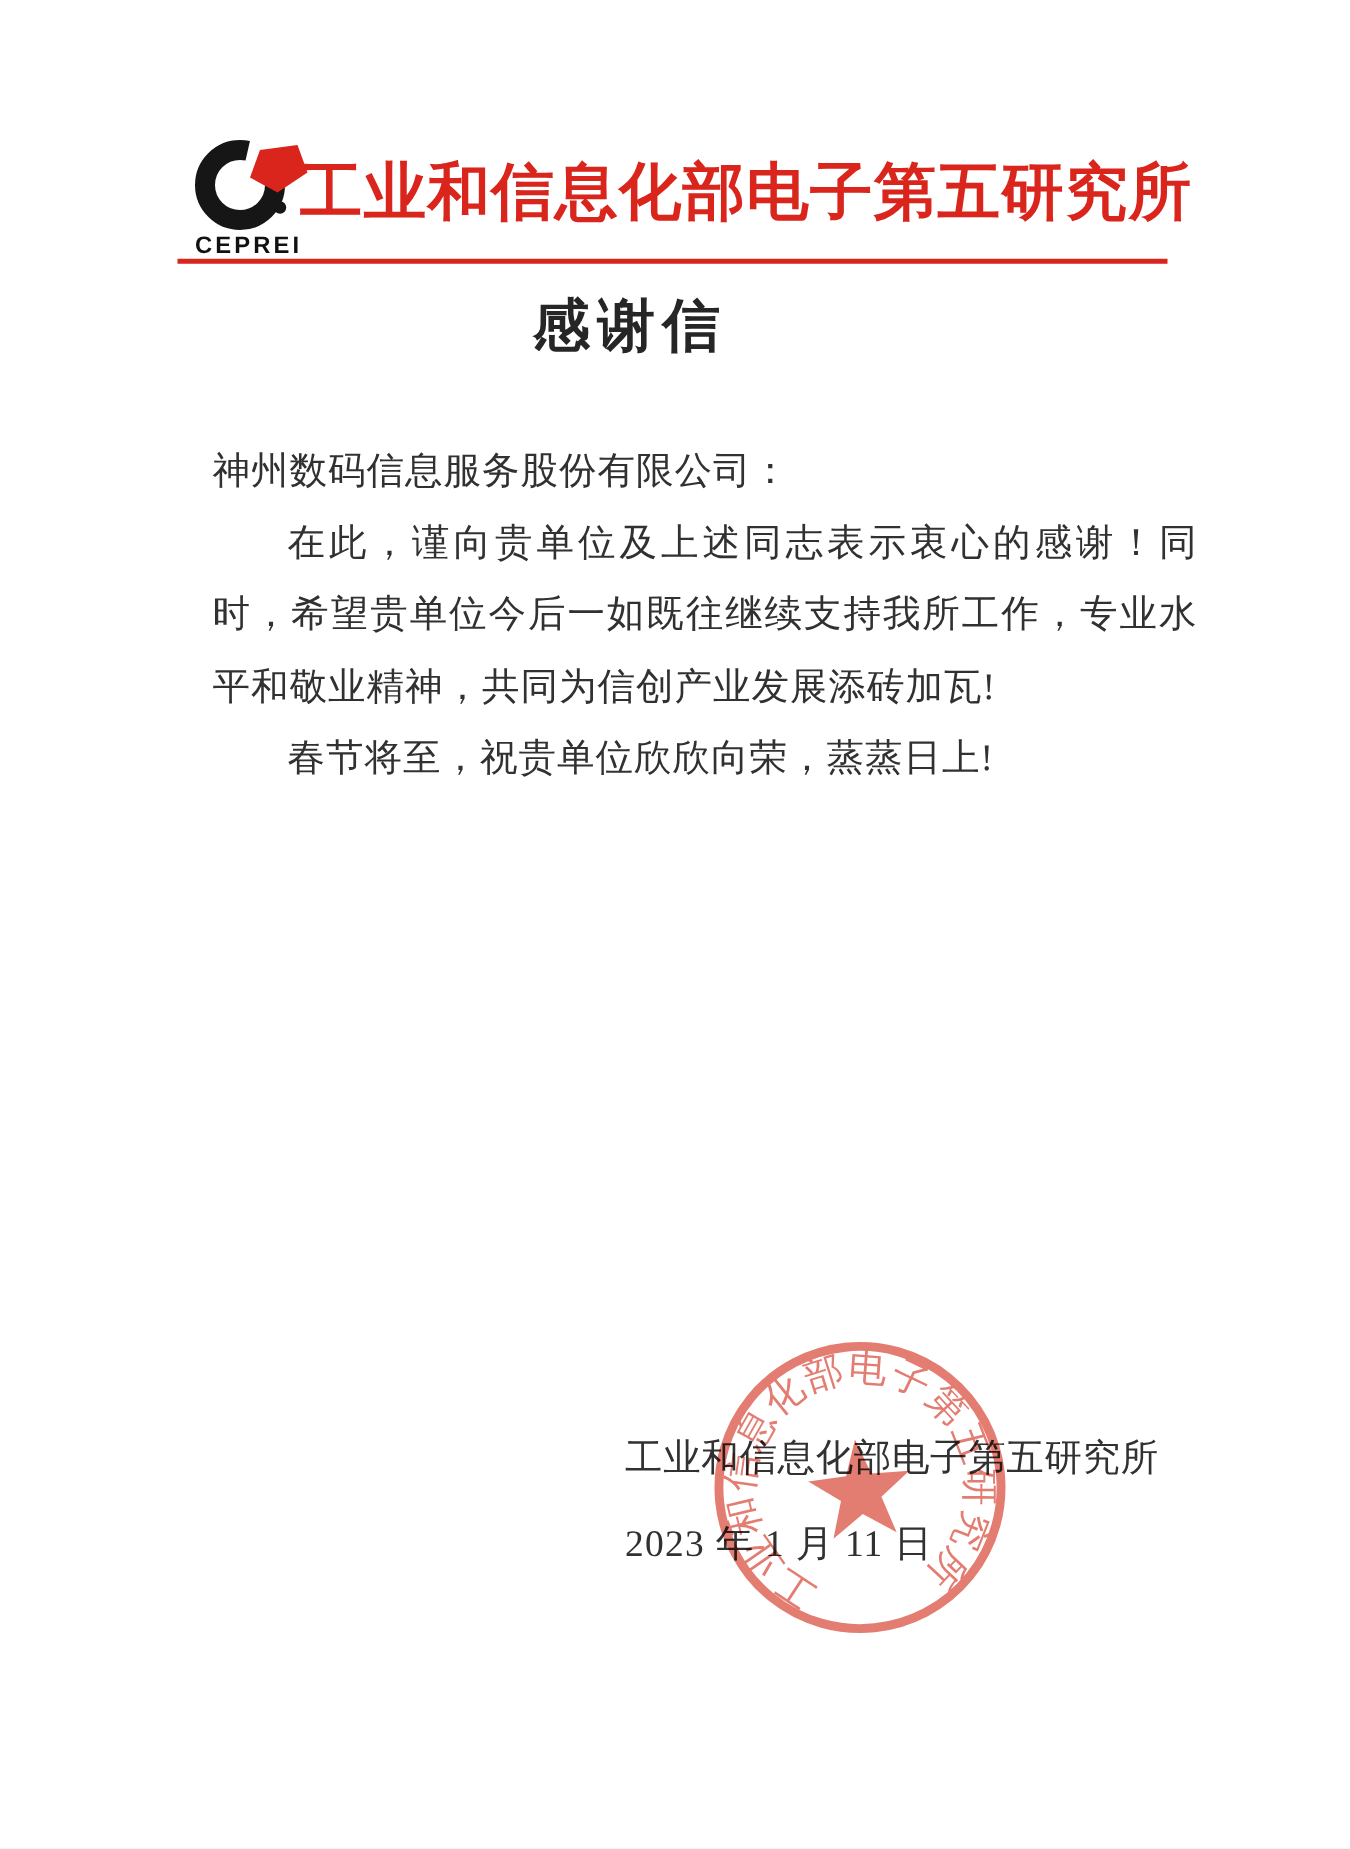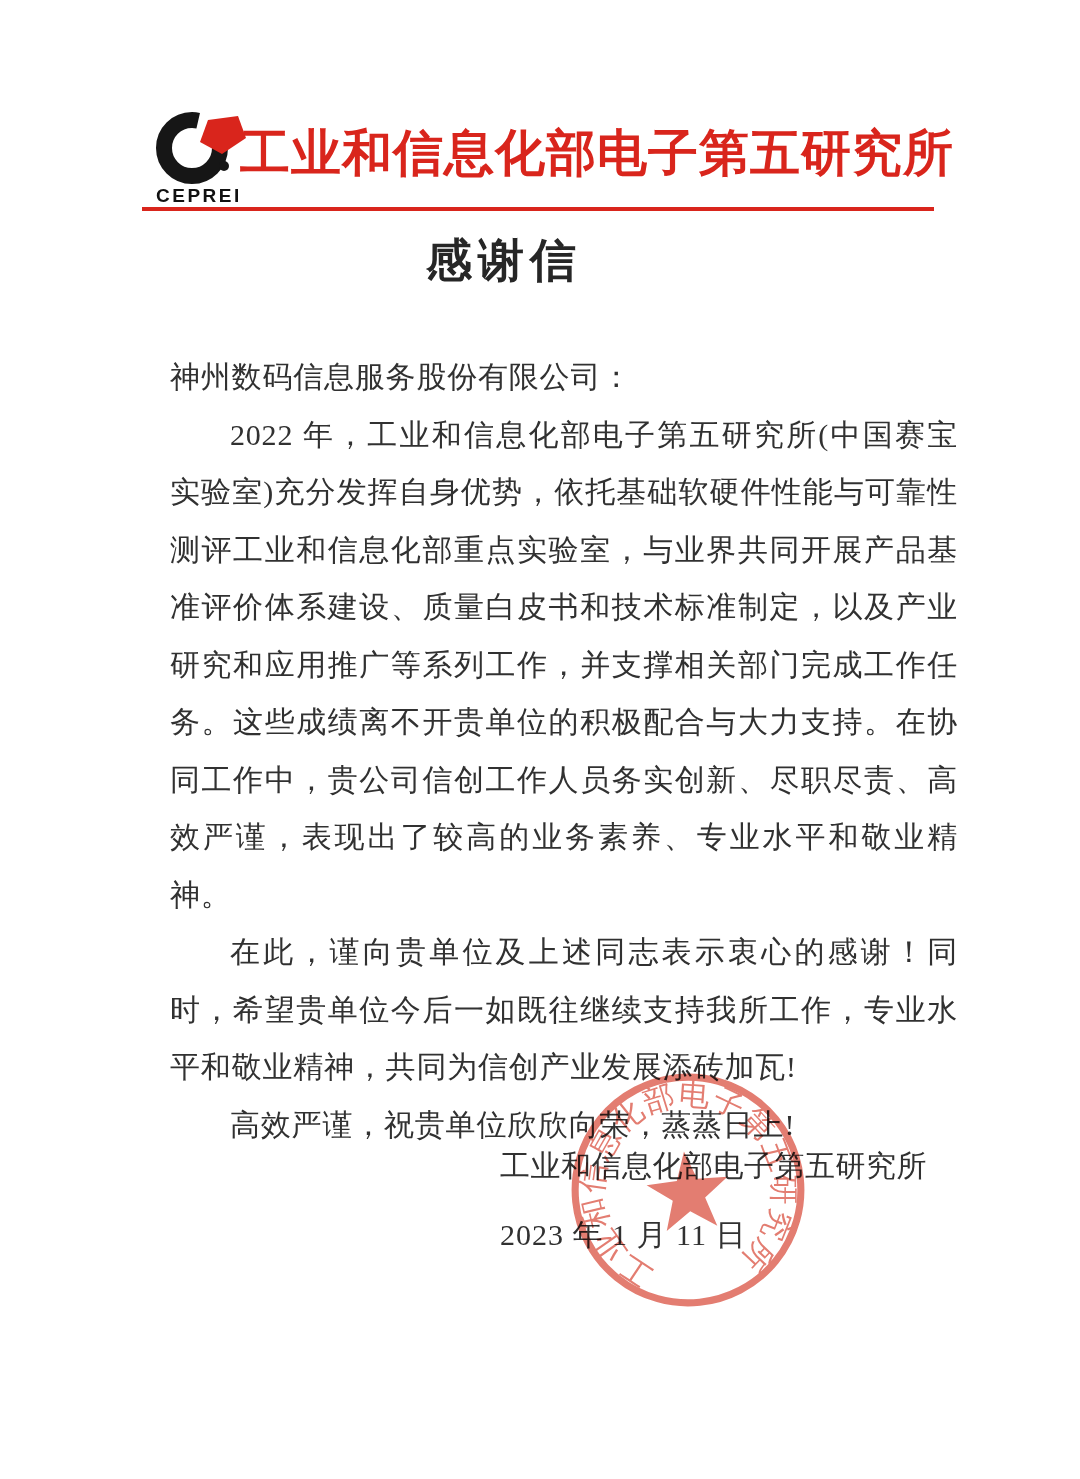--- a/index.html
+++ b/index.html
@@ -68,23 +68,22 @@
   </svg>
 
   <div class="org-title">工业和信息化部电子第五研究所</div>
 
   <div class="header-rule"></div>
 
   <div class="letter-title">感谢信</div>
 
   <div class="body-text">
     <p>神州数码信息服务股份有限公司：</p>
-    <p class="indent">2022 年，工业和信息化部电子第五研究所(中国赛宝实验室)充分发挥自身优势，依托基础软硬件性能与可靠性测评工业和信息化部重点实验室，与业界共同开展产品基准评价体系建设、质量白皮书和技术标准制定，以及产业研究和应用推广等系列工作，并支撑相关部门完成工作任务。这些成绩离不开贵单位的积极配合与大力支持。在协同工作中，贵公司信创工作人员务实创新、尽职尽责、高效严谨，表现出了较高的业务素养、专业水平和敬业精神。</p>
     <p class="indent">在此，谨向贵单位及上述同志表示衷心的感谢！同时，希望贵单位今后一如既往继续支持我所工作，专业水平和敬业精神，共同为信创产业发展添砖加瓦!</p>
-    <p class="indent">高效严谨，祝贵单位欣欣向荣，蒸蒸日上!</p>
+    <p class="indent">春节将至，祝贵单位欣欣向荣，蒸蒸日上!</p>
   </div>
 
   <div class="sign-block">
     <p class="sign-name">工业和信息化部电子第五研究所</p>
     <p class="sign-date">2023 年 1 月 11 日</p>
   </div>
 
   <svg class="stamp" viewBox="0 0 240 240">
     <defs>
       <path id="stamp-text-circle" d="M 120,204 A 84,84 0 1,1 120,36 A 84,84 0 1,1 120,204" fill="none"></path>

